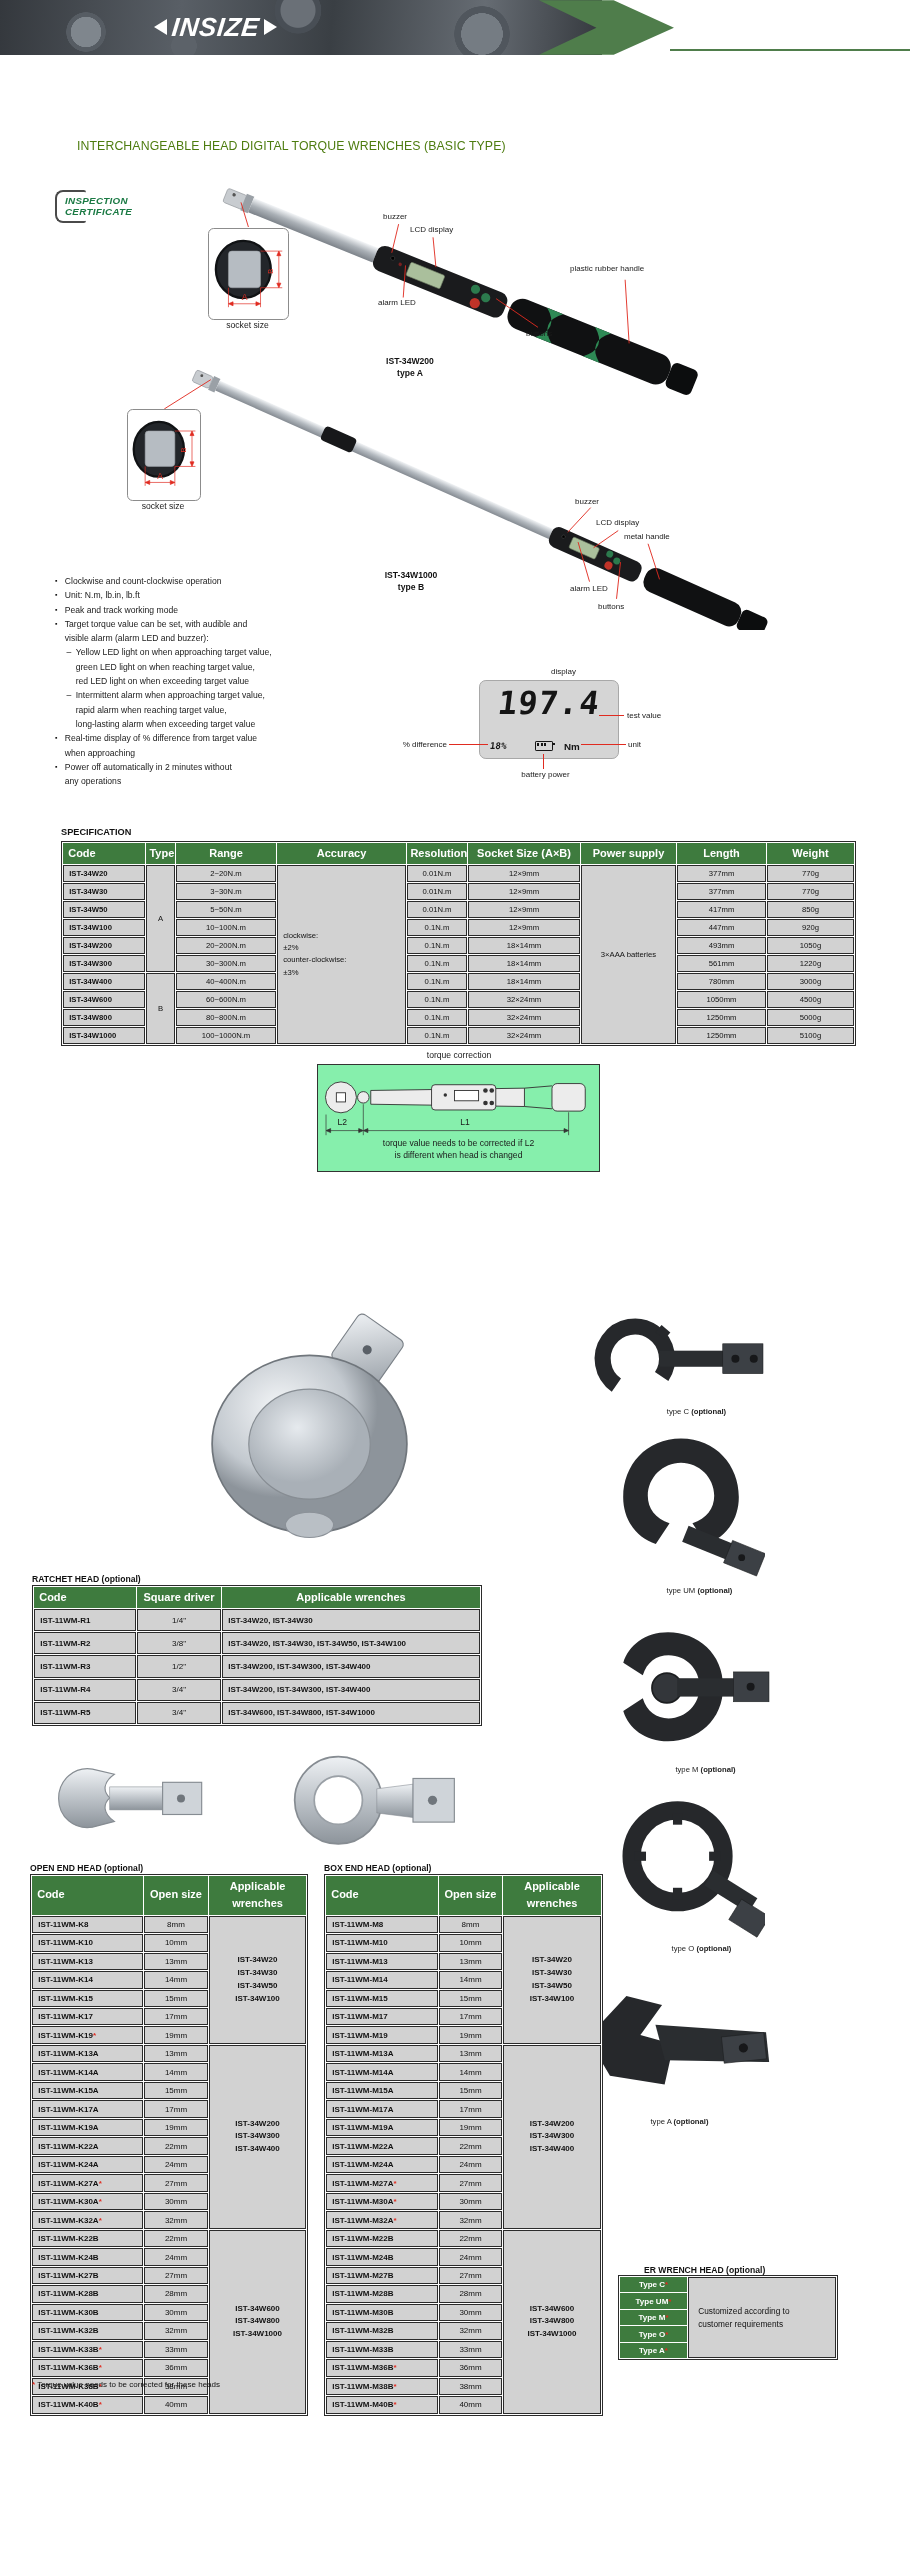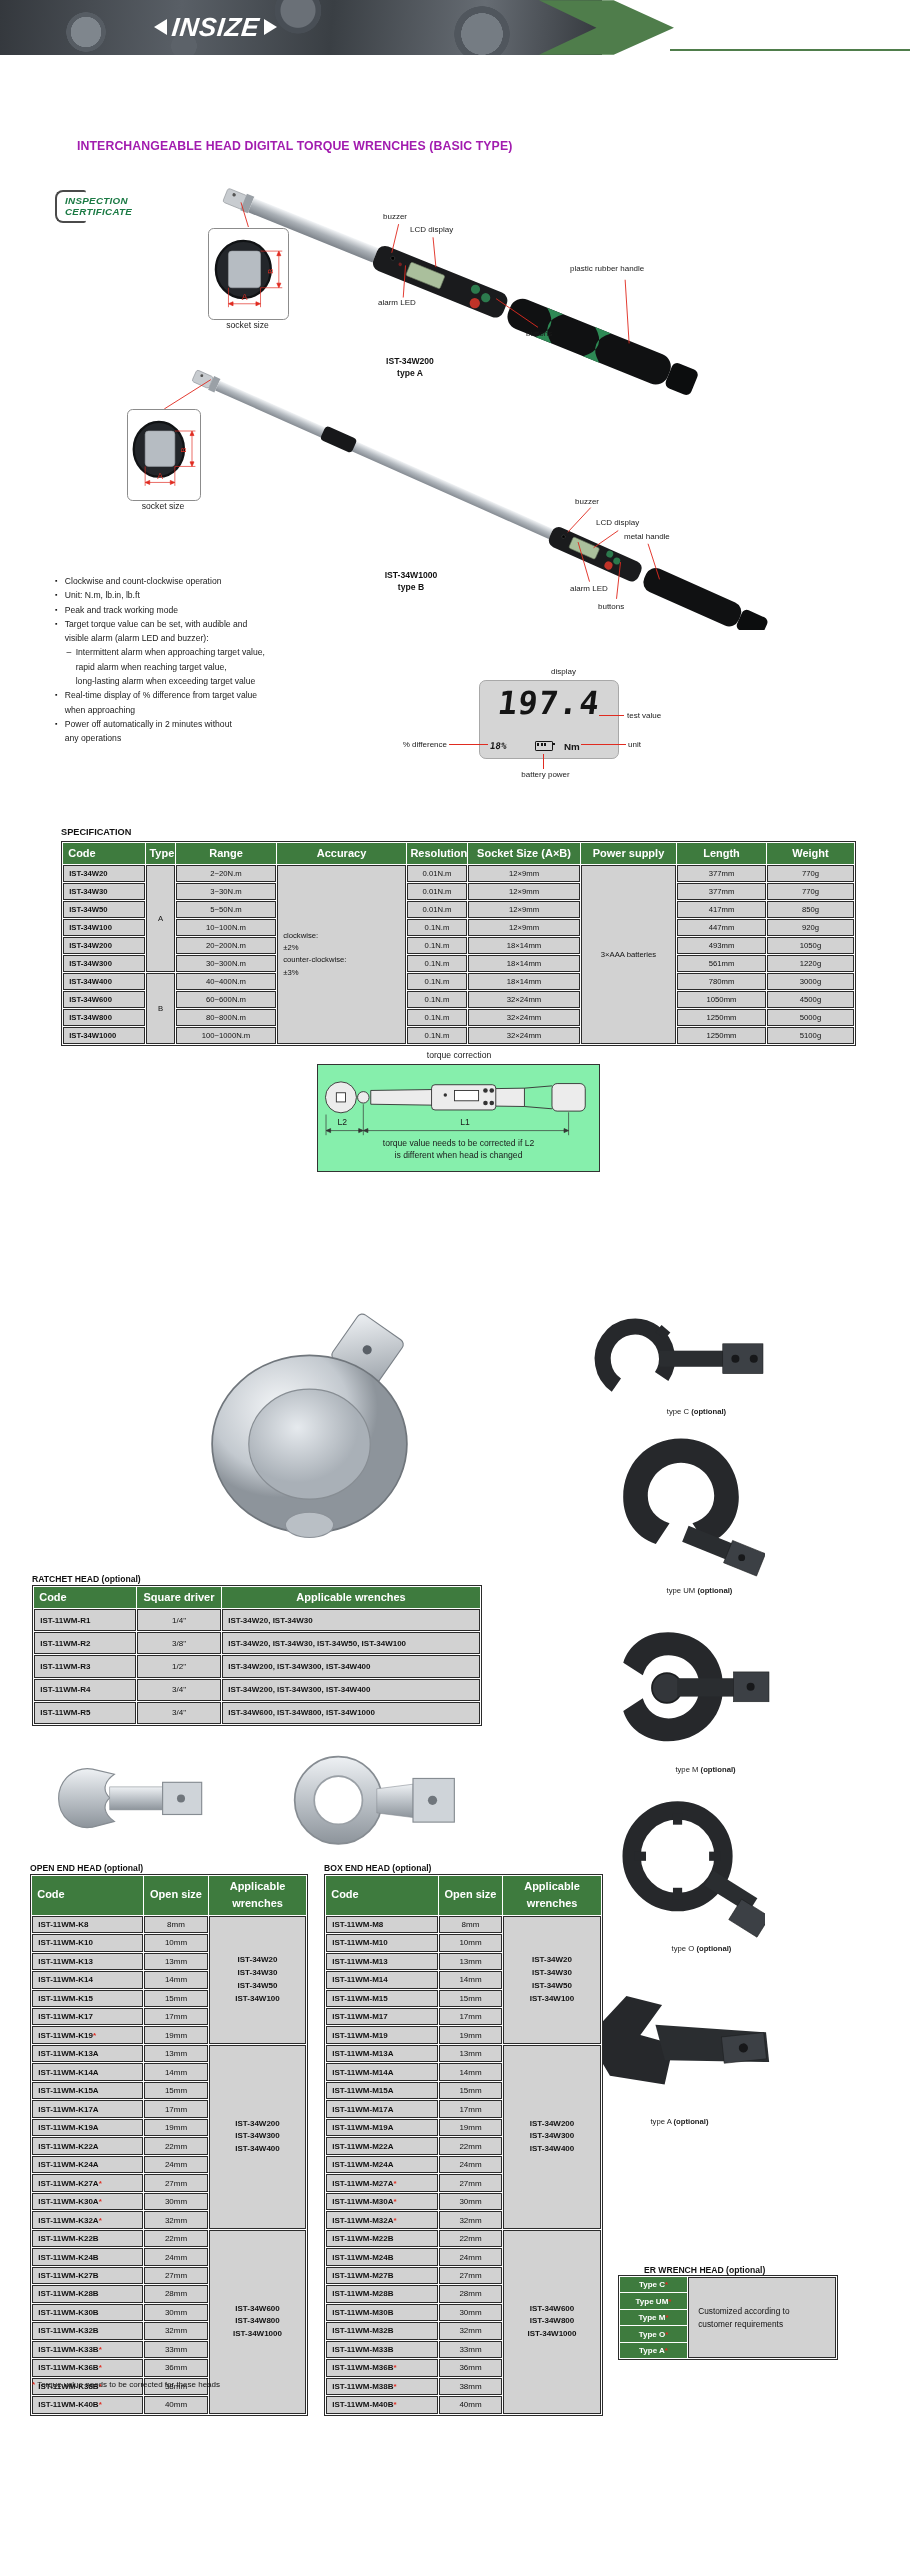--- a/index.html
+++ b/index.html
@@ -15,21 +15,21 @@
       radial-gradient(circle at 184px 46px, #5c6269 0 12.6px, transparent 13px),
       linear-gradient(95deg,#34383d,#595f66 30%,#3a3f44 55%,#666c73 80%,#34383d);}
   .logo{left:154px;top:8px;display:flex;align-items:center;gap:4.6px;height:38px;}
   .tri{width:0;height:0;border-top:8.6px solid transparent;border-bottom:8.6px solid transparent;}
   .tri-l{border-right:13.8px solid #fff;}
   .tri-r{border-left:13.8px solid #fff;}
   .logo-text{font-size:26px;font-weight:900;font-style:italic;color:#fff;
              letter-spacing:0.6px;transform:skewX(-6deg);line-height:1;}
   .green-line{background:var(--banner-green,#4f7d4b);}
   
-  .page-title{font-size:12.3px;font-weight:bold;letter-spacing:0.1px;color:#a21caf;white-space:nowrap;padding-left:25px;}
+  .page-title{font-size:12.3px;font-weight:normal;letter-spacing:0.1px;color:#4d7c0f;white-space:nowrap;padding-left:25px;}
   .sec-title{font-size:8.6px;font-weight:bold;color:#111;white-space:nowrap;}
   .lbl{font-size:8px;color:#1a1a1a;white-space:nowrap;}
   .model{font-size:8.6px;font-weight:bold;text-align:center;line-height:11.5px;}
   .cap{font-size:7.7px;color:#222;text-align:center;white-space:nowrap;}
   .cap .opt{font-weight:bold;}
   .cert-icon{width:29px;height:29px;border:2.3px solid #4a4a4a;border-right:none;
              border-radius:8px 2.3px 2.3px 8px;}
   .cert-text{font-size:9.8px;font-weight:800;font-style:italic;color:var(--cert-green,#1b7a44);
              line-height:11px;letter-spacing:0.3px;white-space:nowrap;}
   
@@ -227,20 +227,23 @@
     <div>IST-34W1000</div>
     <div>type B</div>
   </div>
 
   <div class="abs features" id="features-list" style="left:55px;top:574px">
       <div class="feat l1">Clockwise and count-clockwise operation</div>
       <div class="feat l1">Unit: N.m, lb.in, lb.ft</div>
       <div class="feat l1">Peak and track working mode</div>
       <div class="feat l1">Target torque value can be set, with audible and
 visible alarm (alarm LED and buzzer):</div>
+      <div class="feat l2">Yellow LED light on when approaching target value,
+green LED light on when reaching target value,
+red LED light on when exceeding target value</div>
       <div class="feat l2">Intermittent alarm when approaching target value,
 rapid alarm when reaching target value,
 long-lasting alarm when exceeding target value</div>
       <div class="feat l1">Real-time display of % difference from target value
 when approaching</div>
       <div class="feat l1">Power off automatically in 2 minutes without
 any operations</div>
     </div>
 
   <div class="abs lbl" style="left:519px;top:667px;width:57px;text-align:right">display</div>

